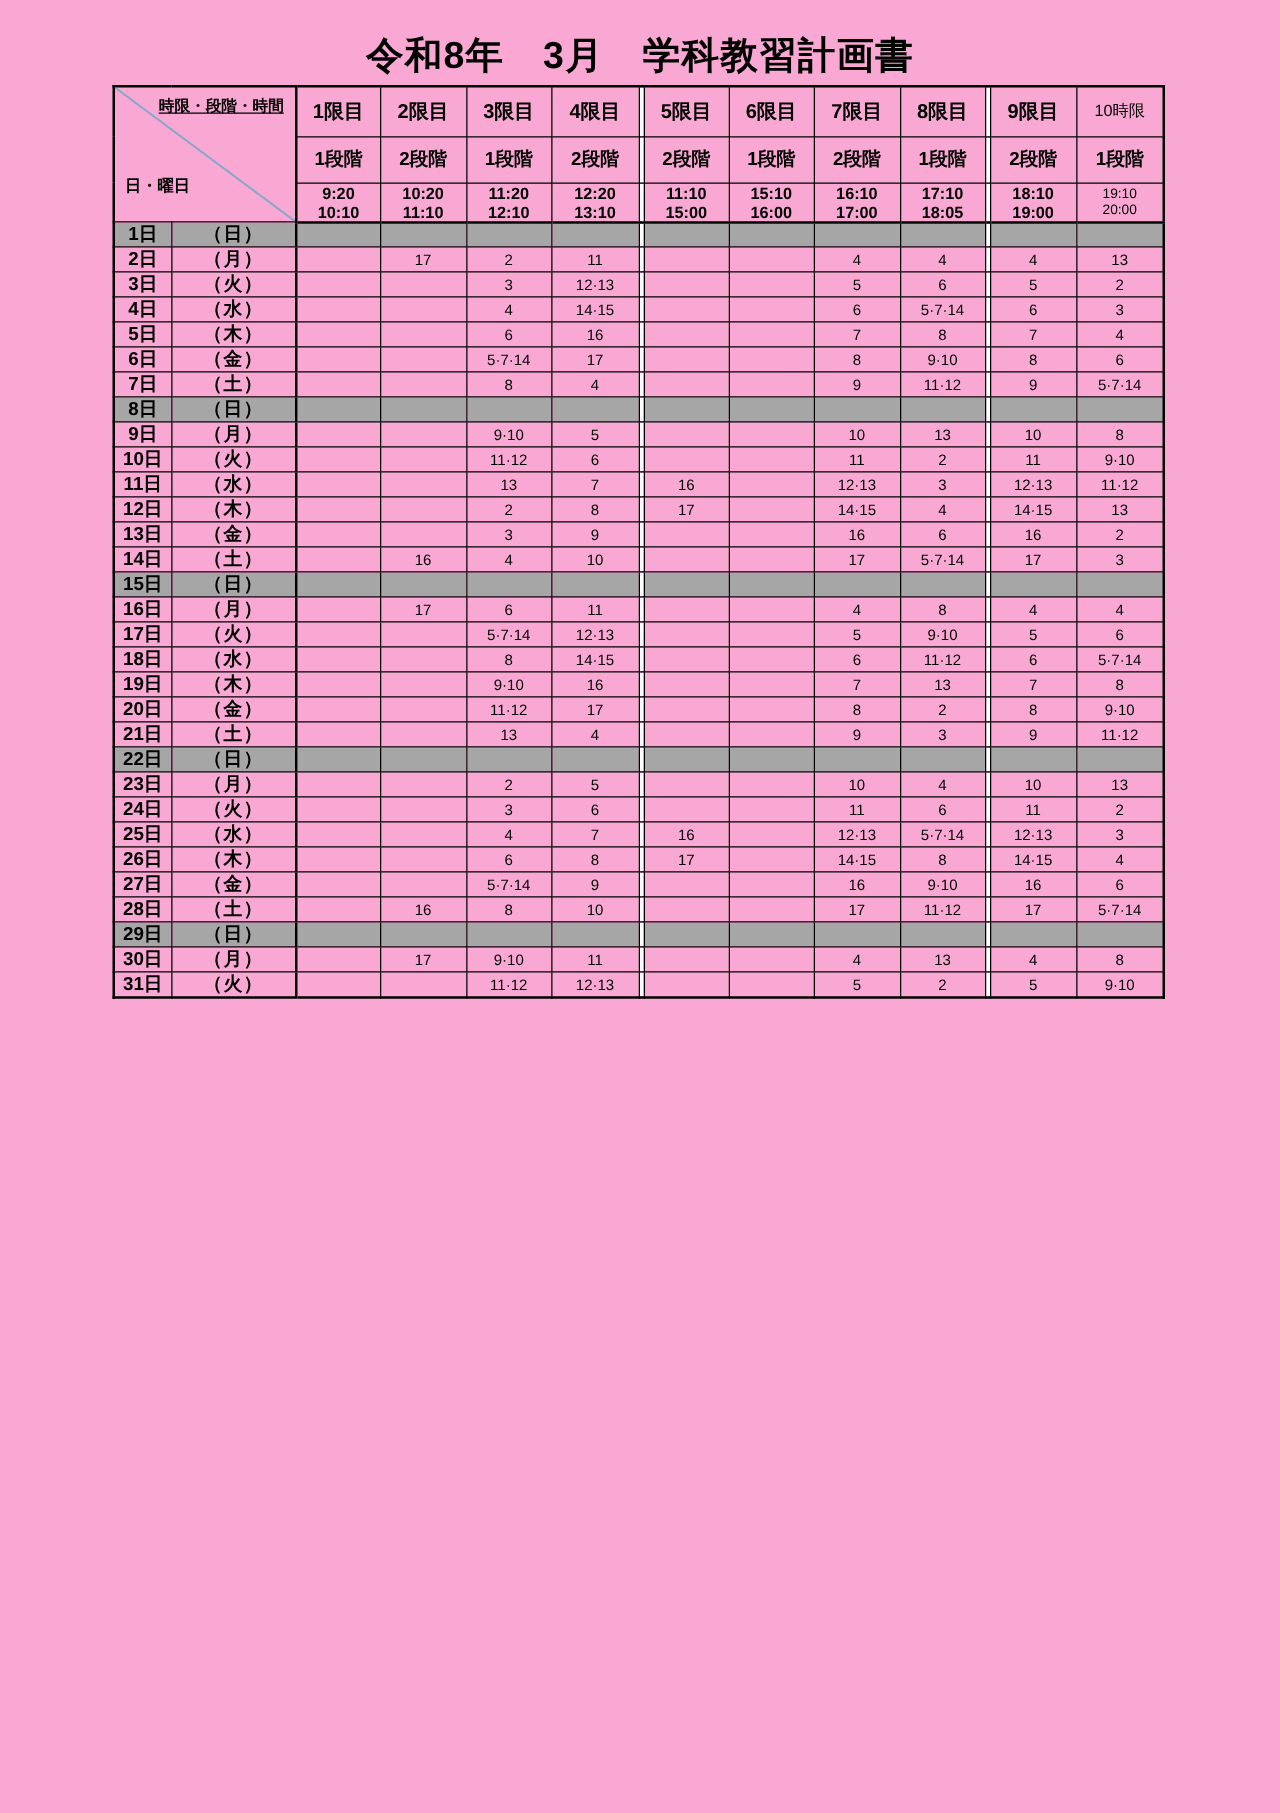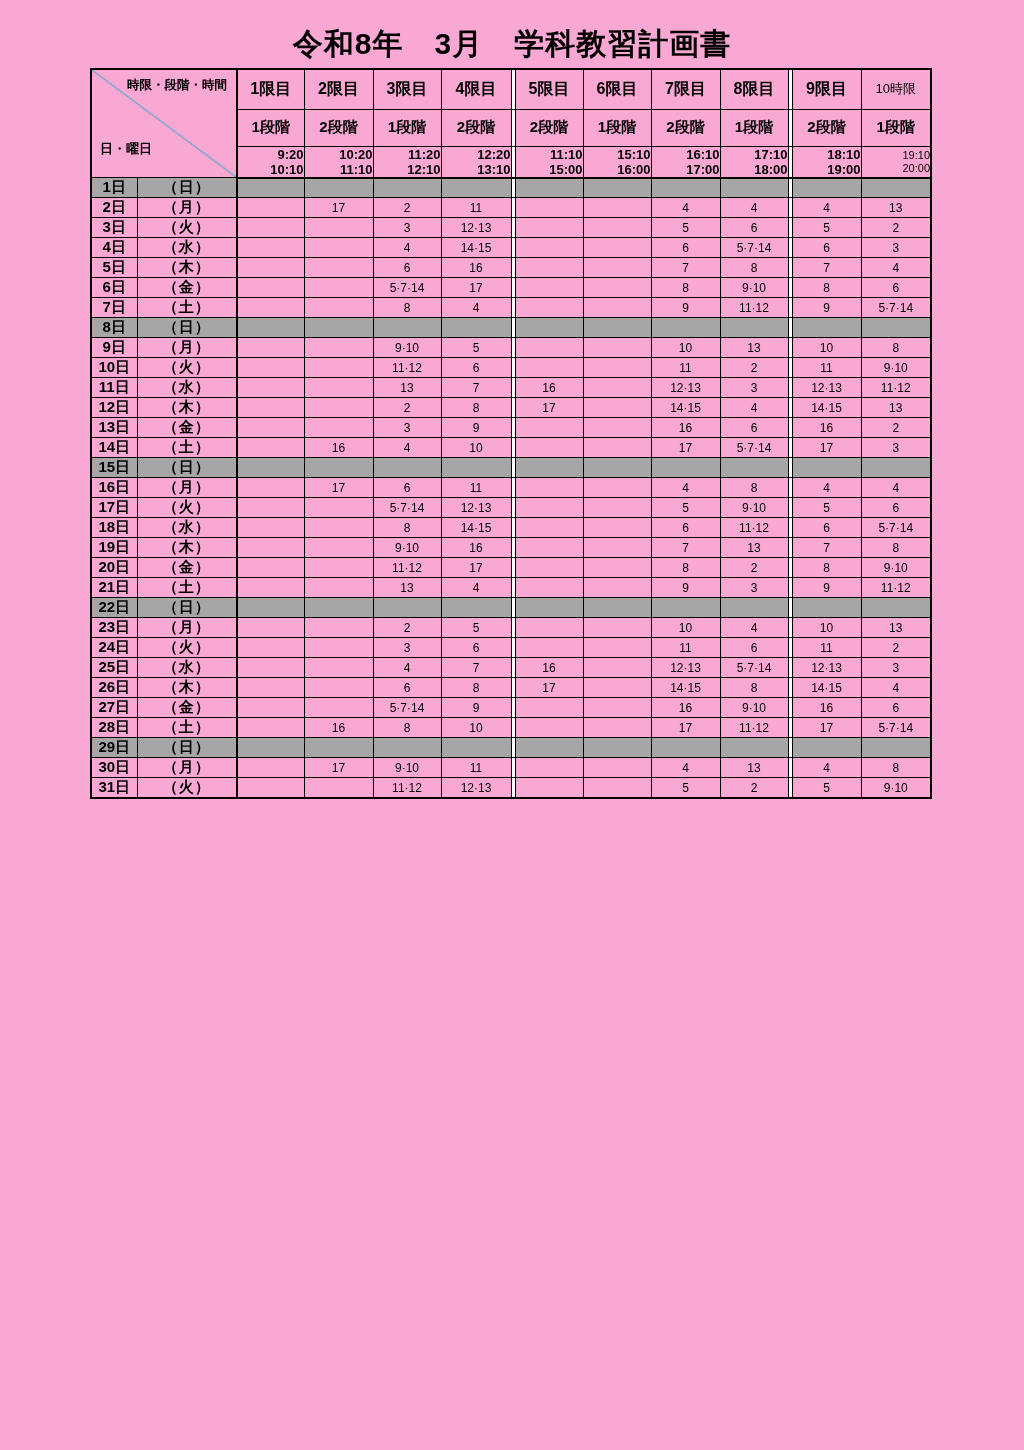--- a/index.html
+++ b/index.html
@@ -27,26 +27,26 @@
   
   tr.hrow1 { height:40px; }
   tr.hrow2 { height:37px; }
   tr.hrow3 { height:31px; }
   tbody tr { height:20px; }
   td.period { font-size:16px; font-weight:bold; }
   td.period.small { font-size:13px; font-weight:normal; }
   td.stage  { font-size:15px; font-weight:bold; }
   td.time   { font-size:13px; font-weight:bold; line-height:15px; }
   td.time.small { font-size:11px; font-weight:normal; line-height:13px; }
-  tr.hrow3 td { border-bottom:2px solid #000;text-align:right; }
+  tr.hrow3 td { border-bottom:2px solid #000; }
   
   td.corner { position:relative; border-right:2px solid #000; }
   .corner svg.diag { position:absolute; left:0; top:0; width:100%; height:100%; display:block; }
   .corner svg.diag line { stroke:var(--diag,#85a8c8); stroke-width:1.5; vector-effect:non-scaling-stroke; }
-  .corner-top    { position:absolute; top:7px; right:9px; font-size:12.5px; font-weight:bold; }
+  .corner-top    { position:absolute; top:7px; right:9px; font-size:12.5px; font-weight:bold;text-decoration:underline; }
   .corner-bottom { position:absolute; bottom:19px; left:8px; font-size:13px; font-weight:bold; }
   
   td.day     { font-size:15px; font-weight:bold; }
   td.weekday { font-size:15px; font-weight:bold; letter-spacing:1px; }
   td.val     { font-size:12px; font-weight:normal; }
   td.thick-left { border-left:2px solid #000; }
   
   td.gray { background:var(--sunday,#a6a6a6); }
   
   td.sp {
@@ -137,21 +137,21 @@
           <td class="time">
             <div>15:10</div>
             <div>16:00</div>
           </td>
           <td class="time">
             <div>16:10</div>
             <div>17:00</div>
           </td>
           <td class="time">
             <div>17:10</div>
-            <div>18:00</div>
+            <div>18:05</div>
           </td>
           <td class="sp"></td>
           <td class="time">
             <div>18:10</div>
             <div>19:00</div>
           </td>
           <td class="time small">
             <div>19:10</div>
             <div>20:00</div>
           </td>

